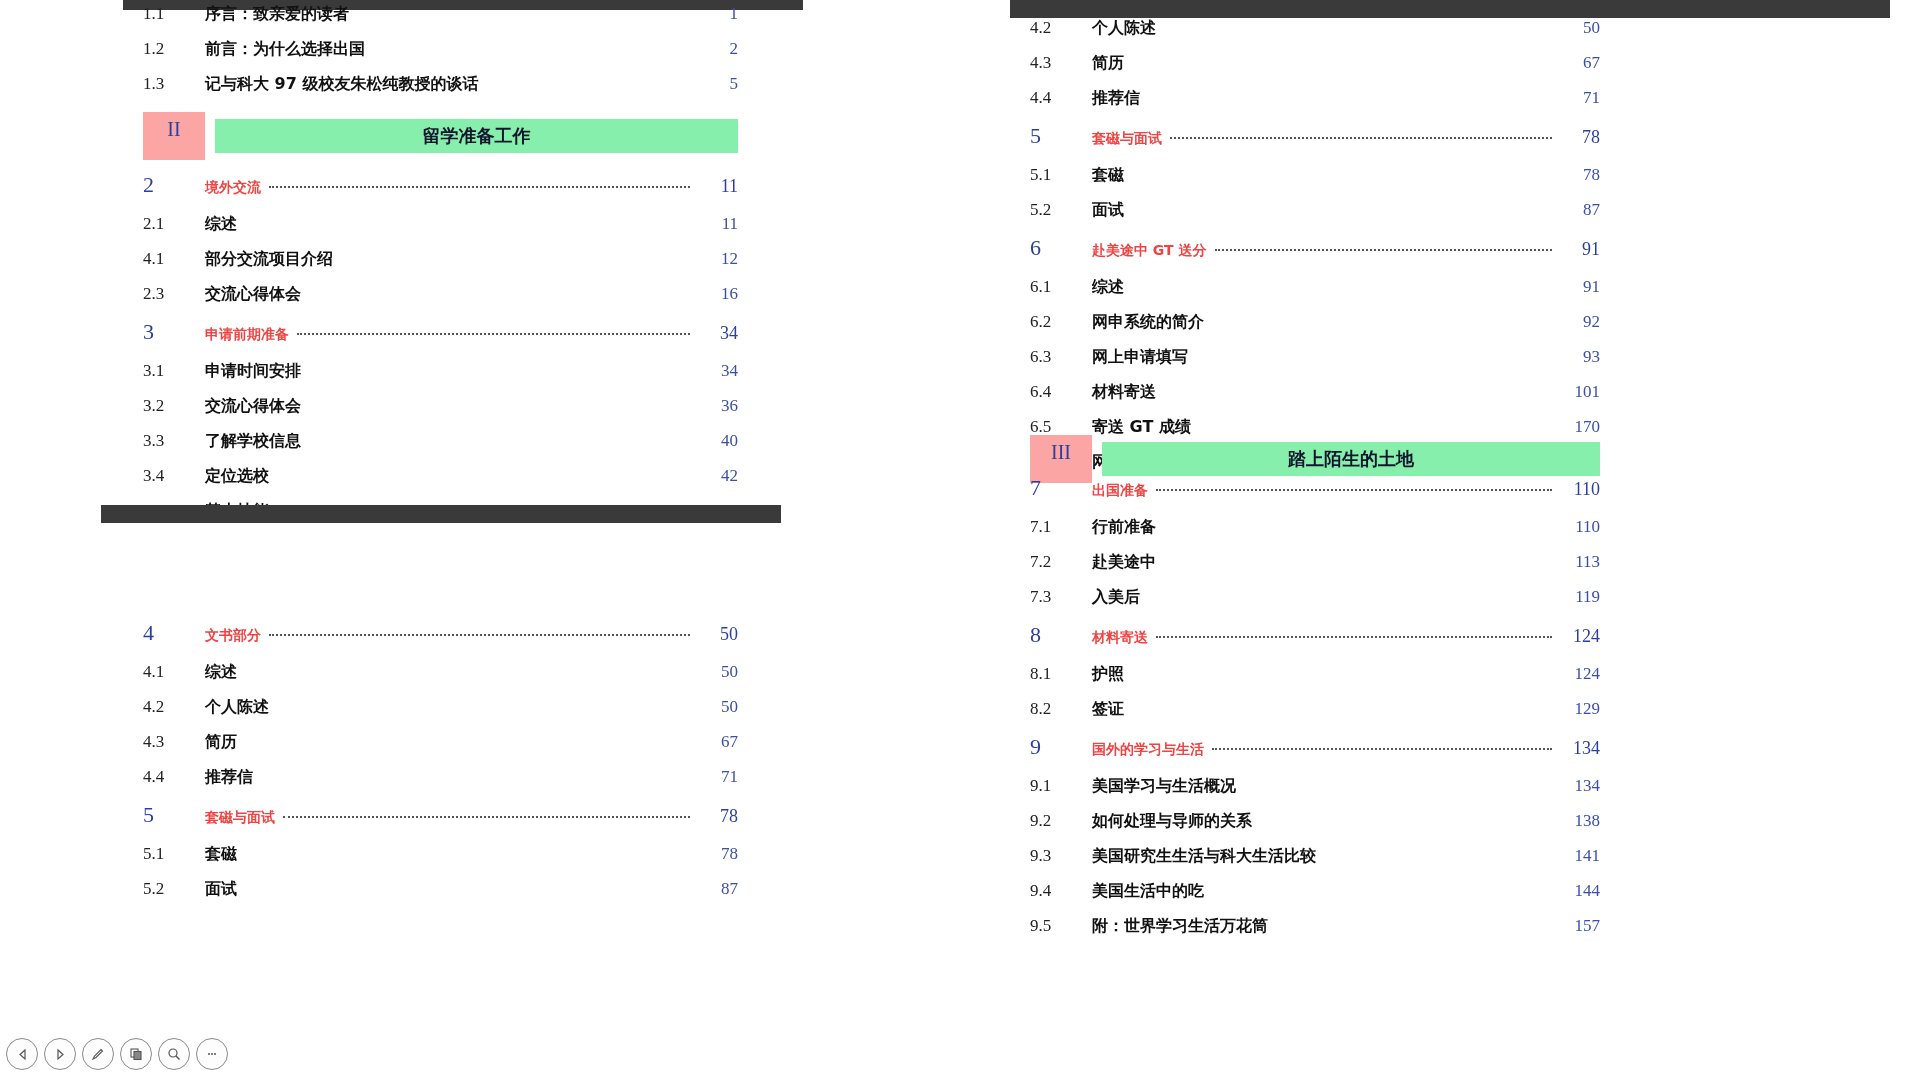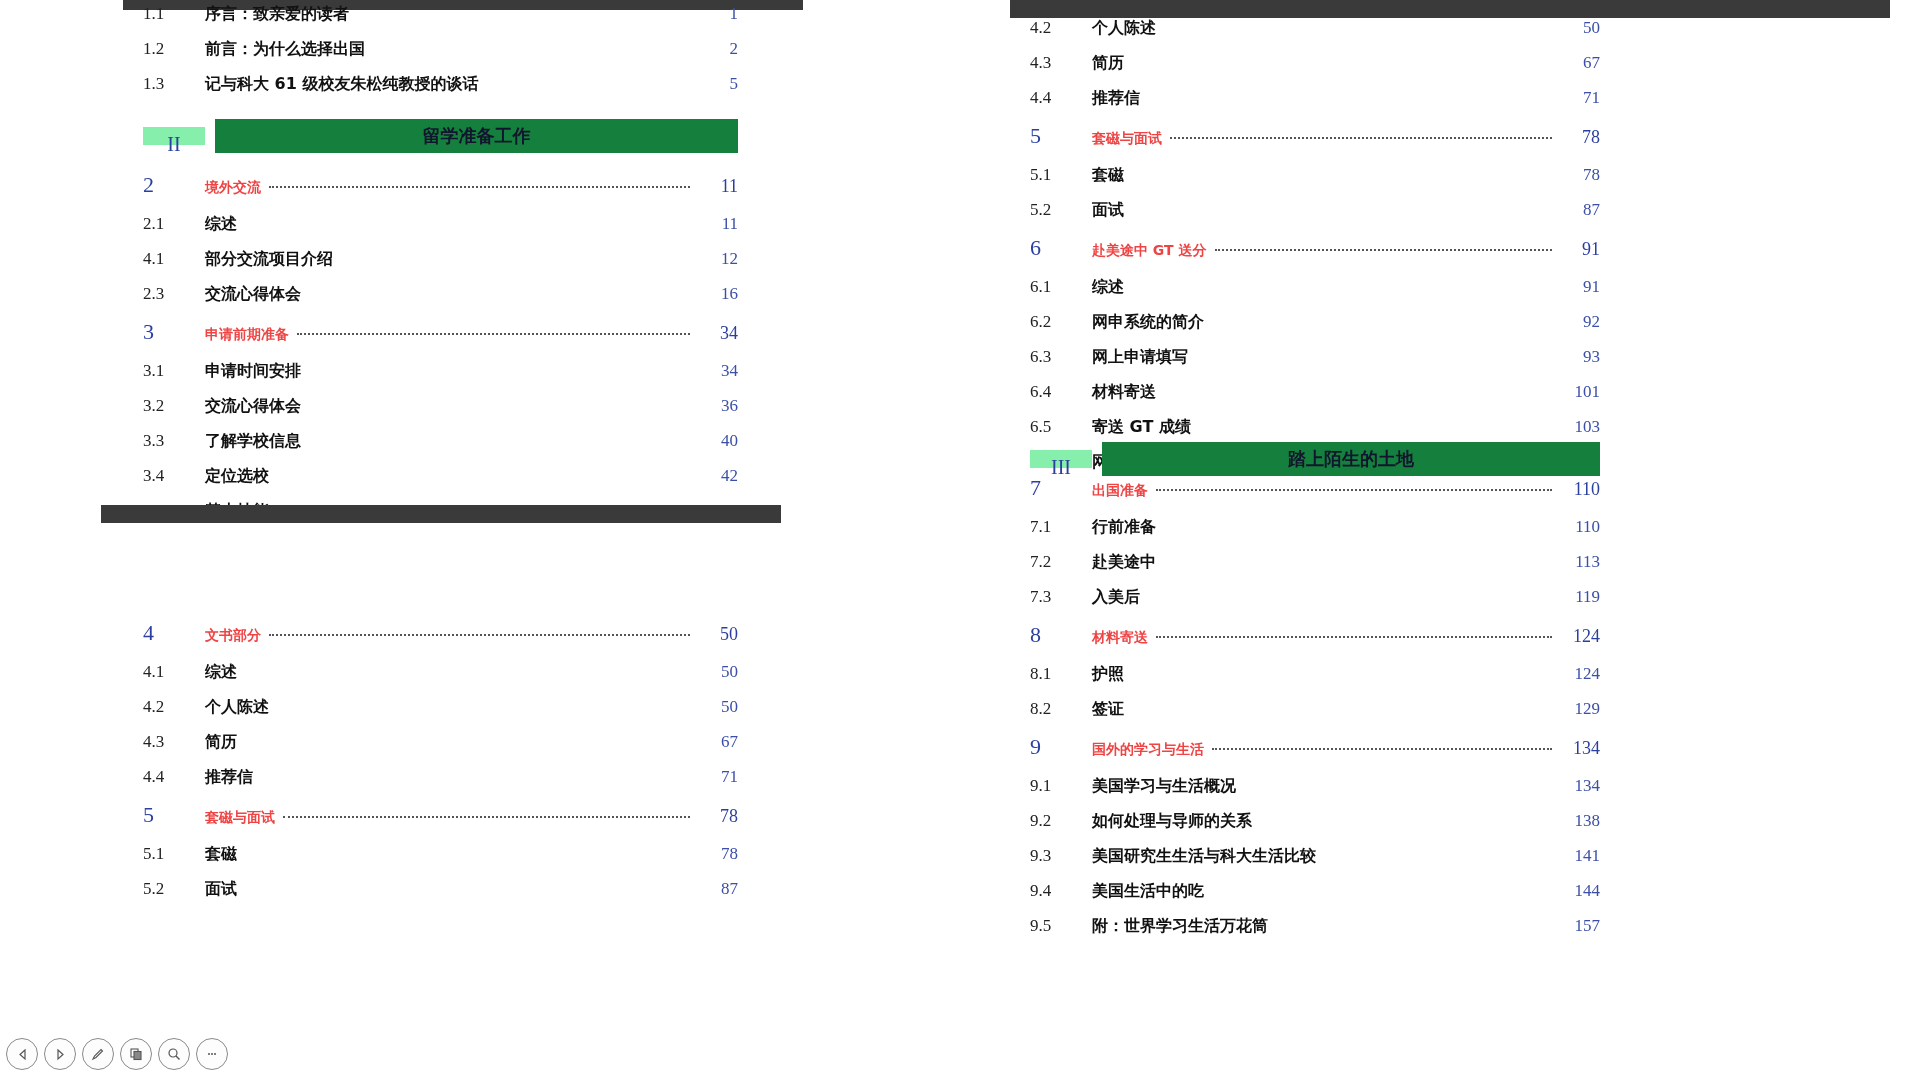--- a/index.html
+++ b/index.html
@@ -110,28 +110,28 @@
     align-items: center;
     height: 34px;
     margin: 14px 0 16px 0;
   }
   .part .roman {
     width: 62px;
     flex: 0 0 62px;
     text-align: center;
     font-size: 20px;
     color: #2b3fa0;
-    background: #86efac;
-    height: 18px;
+    background: #fca5a5;
+    height: 48px;
     line-height: 34px;
     font-family: "Liberation Serif", serif;
   }
   .part .ptitle {
     flex: 1 1 auto;
-    background: #15803d;
+    background: #86efac;
     height: 34px;
     line-height: 34px;
     text-align: center;
     font-weight: bold;
     font-size: 18px;
     color: #12152e;
     font-family: "DejaVu Sans", sans-serif;
     margin-left: 10px;
   }
 
@@ -177,21 +177,21 @@
         <span class="pg">1</span>
       </div>
       <div class="entry lvl2">
         <span class="num">1.2</span>
         <span class="label">前言：为什么选择出国</span>
         <span class="nodots"></span>
         <span class="pg">2</span>
       </div>
       <div class="entry lvl2">
         <span class="num">1.3</span>
-        <span class="label">记与科大 61 级校友朱松纯教授的谈话</span>
+        <span class="label">记与科大 97 级校友朱松纯教授的谈话</span>
         <span class="nodots"></span>
         <span class="pg">5</span>
       </div>
     </div>
 
   <div id="left-part-holder" style="position:absolute; left:20px; top:105px; width:595px;">
       <div class="part">
         <div class="roman">II</div>
         <div class="ptitle">留学准备工作</div>
       </div>
@@ -382,21 +382,21 @@
       <div class="entry lvl2">
         <span class="num">6.4</span>
         <span class="label">材料寄送</span>
         <span class="nodots"></span>
         <span class="pg">101</span>
       </div>
       <div class="entry lvl2">
         <span class="num">6.5</span>
         <span class="label">寄送 GT 成绩</span>
         <span class="nodots"></span>
-        <span class="pg">103</span>
+        <span class="pg">170</span>
       </div>
       <div class="entry lvl2">
         <span class="num">6.6</span>
         <span class="label">网申及送分 FAQ</span>
         <span class="nodots"></span>
         <span class="pg">105</span>
       </div>
     </div>
 
   <div id="right-part-holder" style="position:absolute; left:20px; top:428px; width:570px;">

